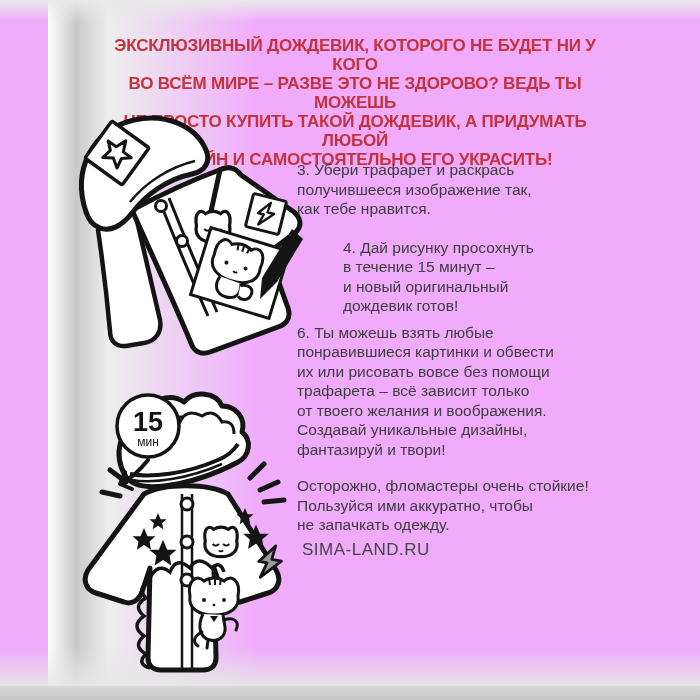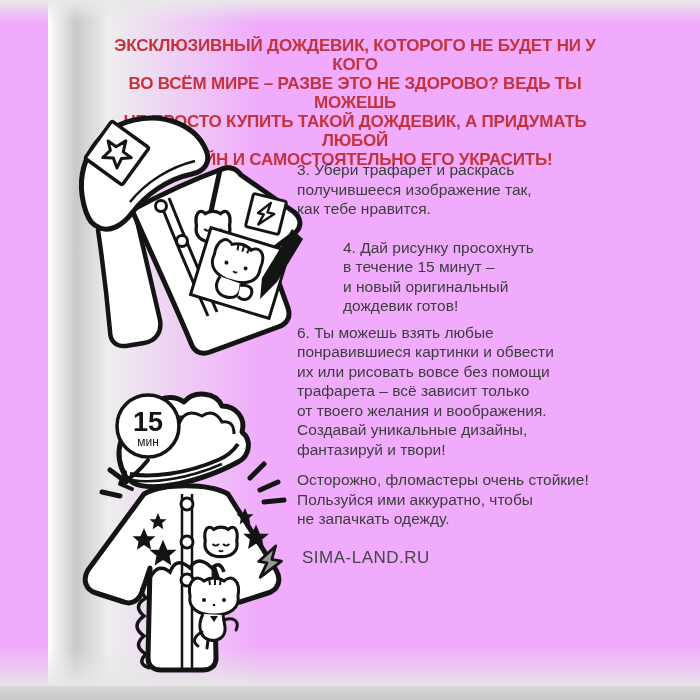--- a/index.html
+++ b/index.html
@@ -20,22 +20,22 @@
   .headline{position:absolute;left:90px;top:36px;width:530px;text-align:center;
       font-weight:bold;font-size:17px;line-height:19px;letter-spacing:-0.2px;
       color:#c4333c;white-space:pre-line;}
 
   .steps{position:absolute;left:297px;top:160px;width:335px;
       font-size:15.5px;line-height:19.5px;color:#3d3d3d;}
   .step{white-space:pre-line;}
   .step.m14{margin-bottom:14px;}
   .step.m8{margin-bottom:19px;}
   .step.m7{margin-bottom:7px;margin-left:46px;}
-  .caution{white-space:pre-line;margin-top:11px;}
-  .footer{margin-top:19px;padding-left:5px;font-size:17px;letter-spacing:0.5px;color:#454545;}
+  .caution{white-space:pre-line;margin-top:17px;}
+  .footer{margin-top:5px;padding-left:5px;font-size:17px;letter-spacing:0.5px;color:#454545;}
 
   .illo{position:absolute;}
   .illo1{left:70px;top:112px;}
   .illo2{left:66px;top:382px;}
   svg{display:block;}
 </style>
 </head>
 <body>
 
 <div class="sheet">

